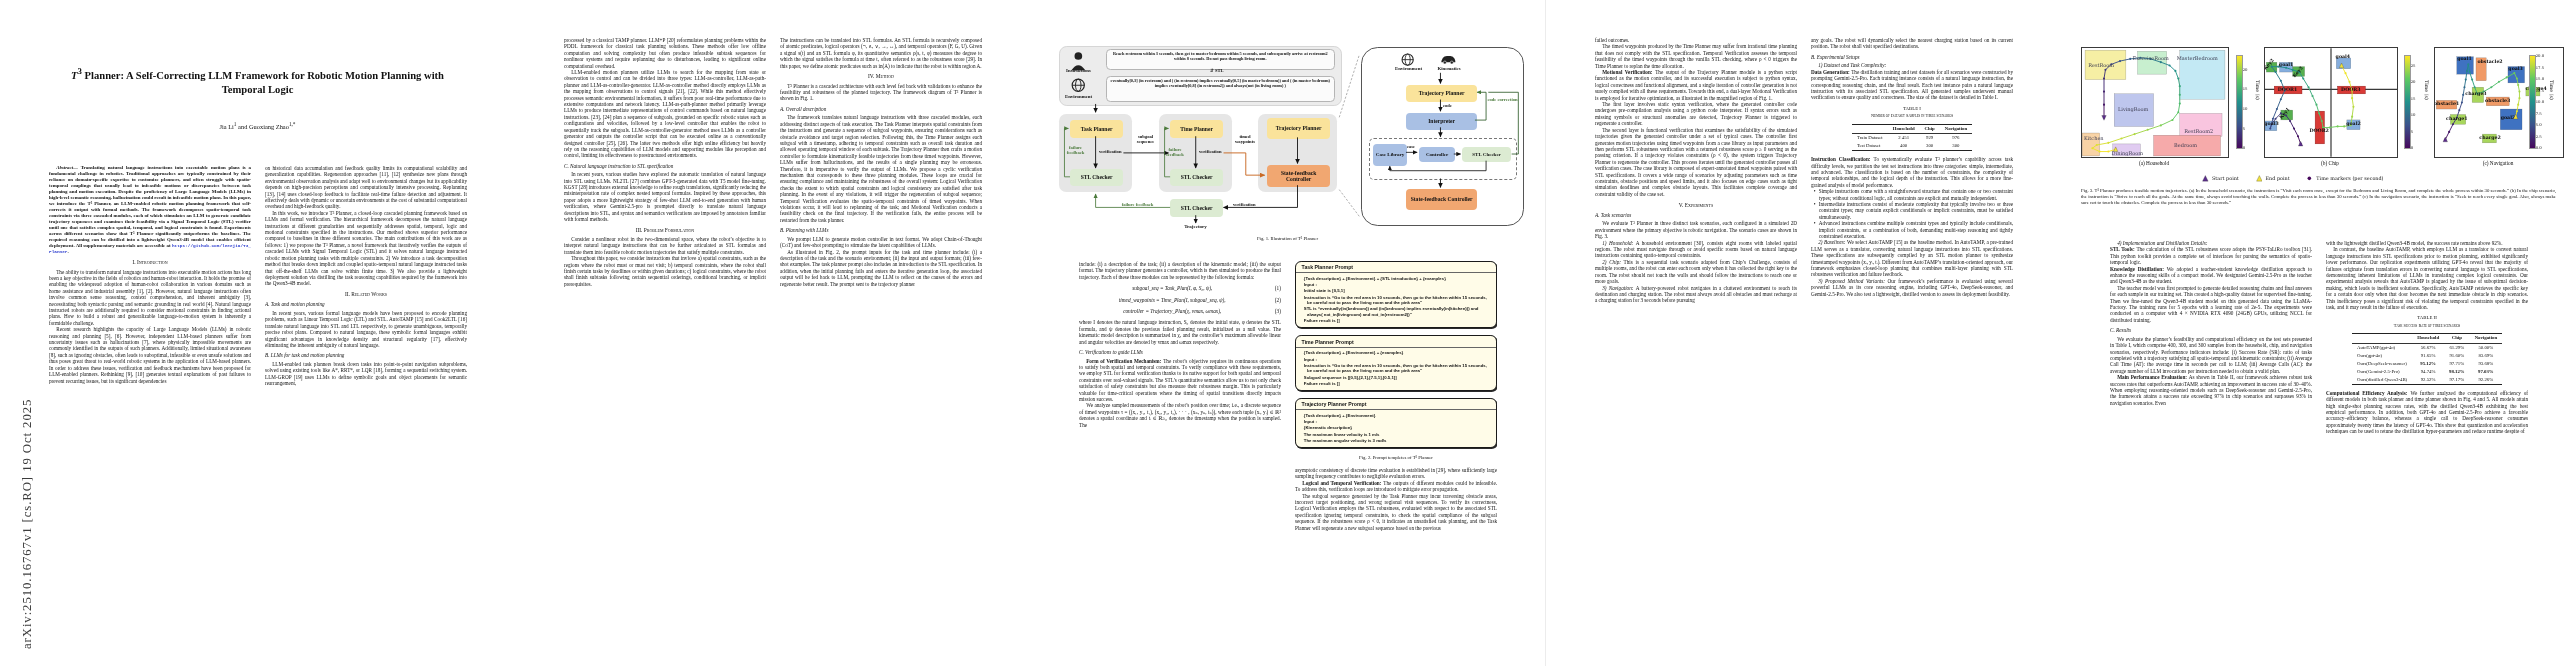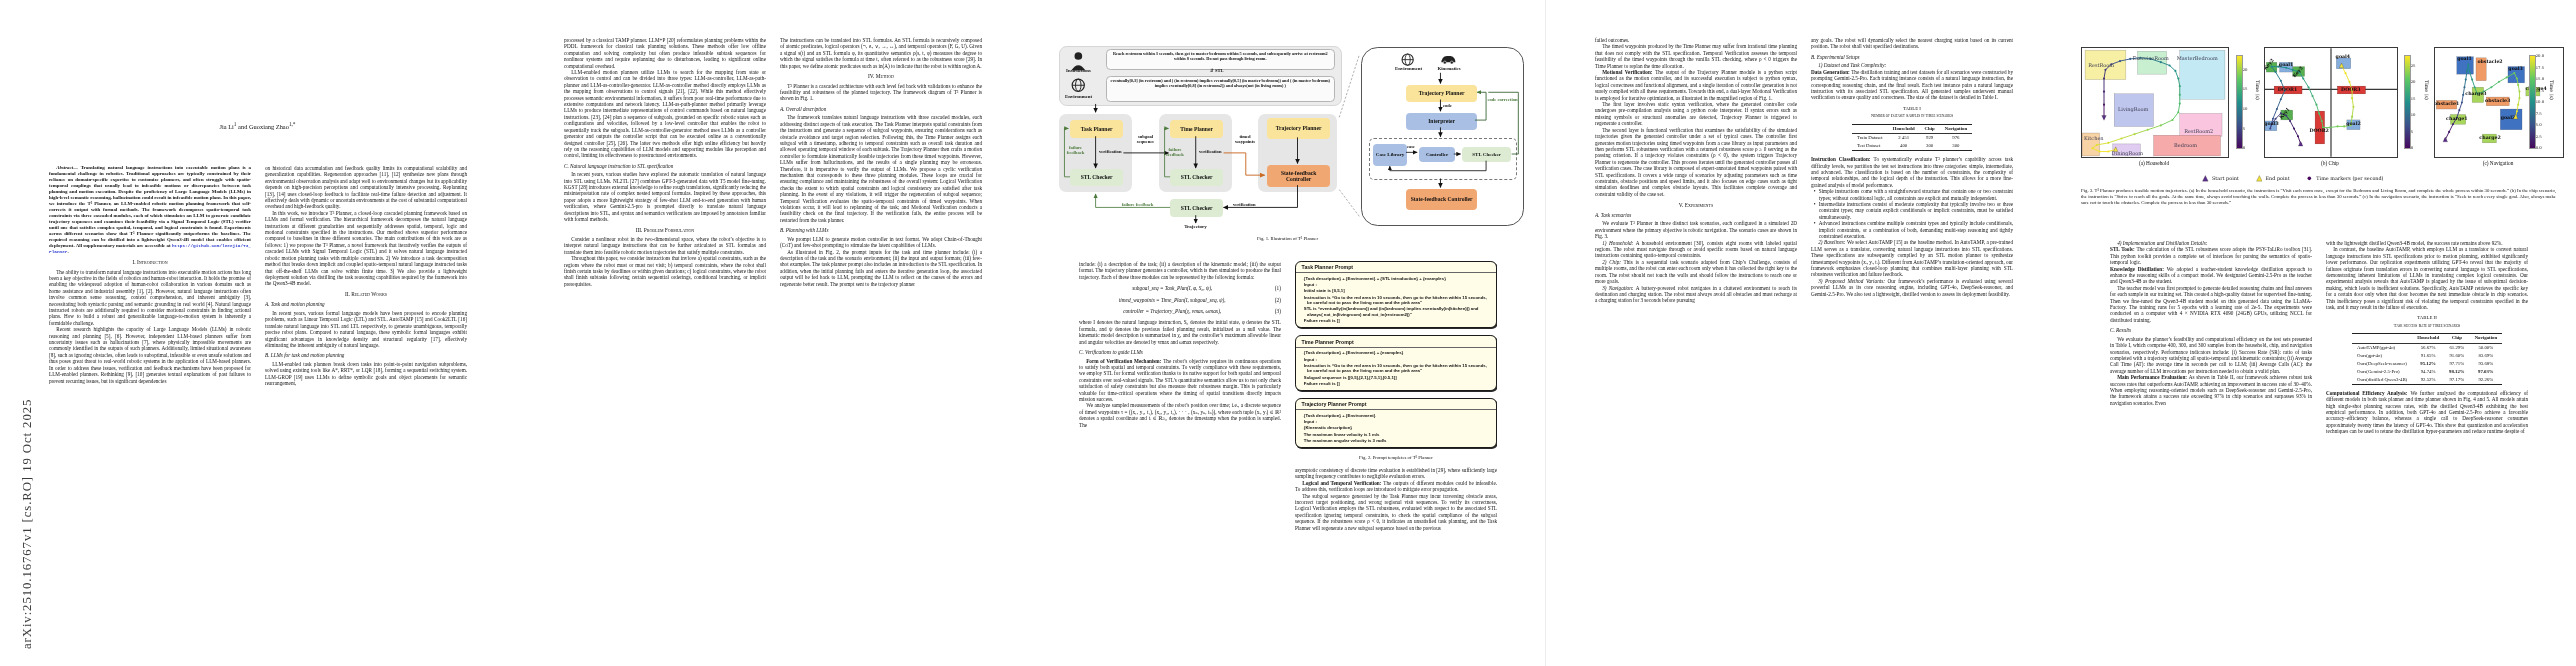--- a/index.html
+++ b/index.html
@@ -62,20 +62,21 @@
   .f3leg{position:absolute;display:flex;gap:16.7px;font-size:4.9px;align-items:center;font-family:"DejaVu Serif",serif;}
   .f3leg .li{display:flex;align-items:center;gap:3.3px;}
   .f3cap{position:absolute;font-size:4.8px;line-height:6px;text-align:justify;}
   .svgabs{position:absolute;left:0;top:0;}
 </style>
 </head>
 <body>
 
 <div class="page" id="pg1">
   <div class="stamp">arXiv:2510.16767v1  [cs.RO]  19 Oct 2025</div>
+  <div class="title"><i>T</i><sup>3</sup><span> Planner: A Self-Correcting LLM Framework for Robotic Motion Planning with Temporal Logic</span></div>
   <div class="authors"><span>Jia Li</span><sup>1</sup><span> and Guoxiang Zhao</span><sup>1,*</sup></div>
   <div class="col c1" style="top:165px;height:447px;">
     <p class="abstract"><i class="ab-lead">Abstract</i><span>— </span><span>Translating natural language instructions into executable motion plans is a fundamental challenge in robotics. Traditional approaches are typically constrained by their reliance on domain-specific expertise to customize planners, and often struggle with spatio-temporal couplings that usually lead to infeasible motions or discrepancies between task planning and motion execution. Despite the proficiency of Large Language Models (LLMs) in high-level semantic reasoning, hallucination could result in infeasible motion plans. In this paper, we introduce the T³ Planner, an LLM-enabled robotic motion planning framework that self-corrects it output with formal methods. The framework decomposes spatio-temporal task constraints via three cascaded modules, each of which stimulates an LLM to generate candidate trajectory sequences and examines their feasibility via a Signal Temporal Logic (STL) verifier until one that satisfies complex spatial, temporal, and logical constraints is found. Experiments across different scenarios show that T³ Planner significantly outperforms the baselines. The required reasoning can be distilled into a lightweight Qwen3-4B model that enables efficient deployment. All supplementary materials are accessible at </span><a class="ghlink">https://github.com/leeejia/T3_Planner</a><span>.</span></p>
     <div class="sech">I. Introduction</div>
     <div>
         <p class="para"><span>The ability to transform natural language instructions into executable motion actions has long been a key objective in the fields of robotics and human-robot interaction. It holds the promise of enabling the widespread adoption of human-robot collaboration in various domains such as home assistance and industrial assembly [1], [2]. However, natural language instructions often involve common sense reasoning, context comprehension, and inherent ambiguity [3], necessitating both syntactic parsing and semantic grounding in real world [4]. Natural language instructed robots are additionally required to consider motional constraints in finding actional plans. How to build a robust and generalizable language-to-motion system is inherently a formidable challenge.</span></p>
         <p class="para"><span>Recent research highlights the capacity of Large Language Models (LLMs) in robotic reasoning and planning [5], [6]. However, independent LLM-based planners suffer from uncertainty issues such as hallucinations [7], where physically impossible movements are commonly identified in the outputs of such planners. Additionally, limited situational awareness [8], such as ignoring obstacles, often leads to suboptimal, infeasible or even unsafe solutions and thus poses great threat to real-world robotic systems in the application of LLM-based planners. In order to address these issues, verification and feedback mechanisms have been proposed for LLM-enabled planners. Rethinking [9], [10] generates textual explanations of past failures to prevent recurring issues, but its significant dependencies</span></p>
       </div>
   </div>
   <div class="col c2" style="top:165px;height:447px;">

